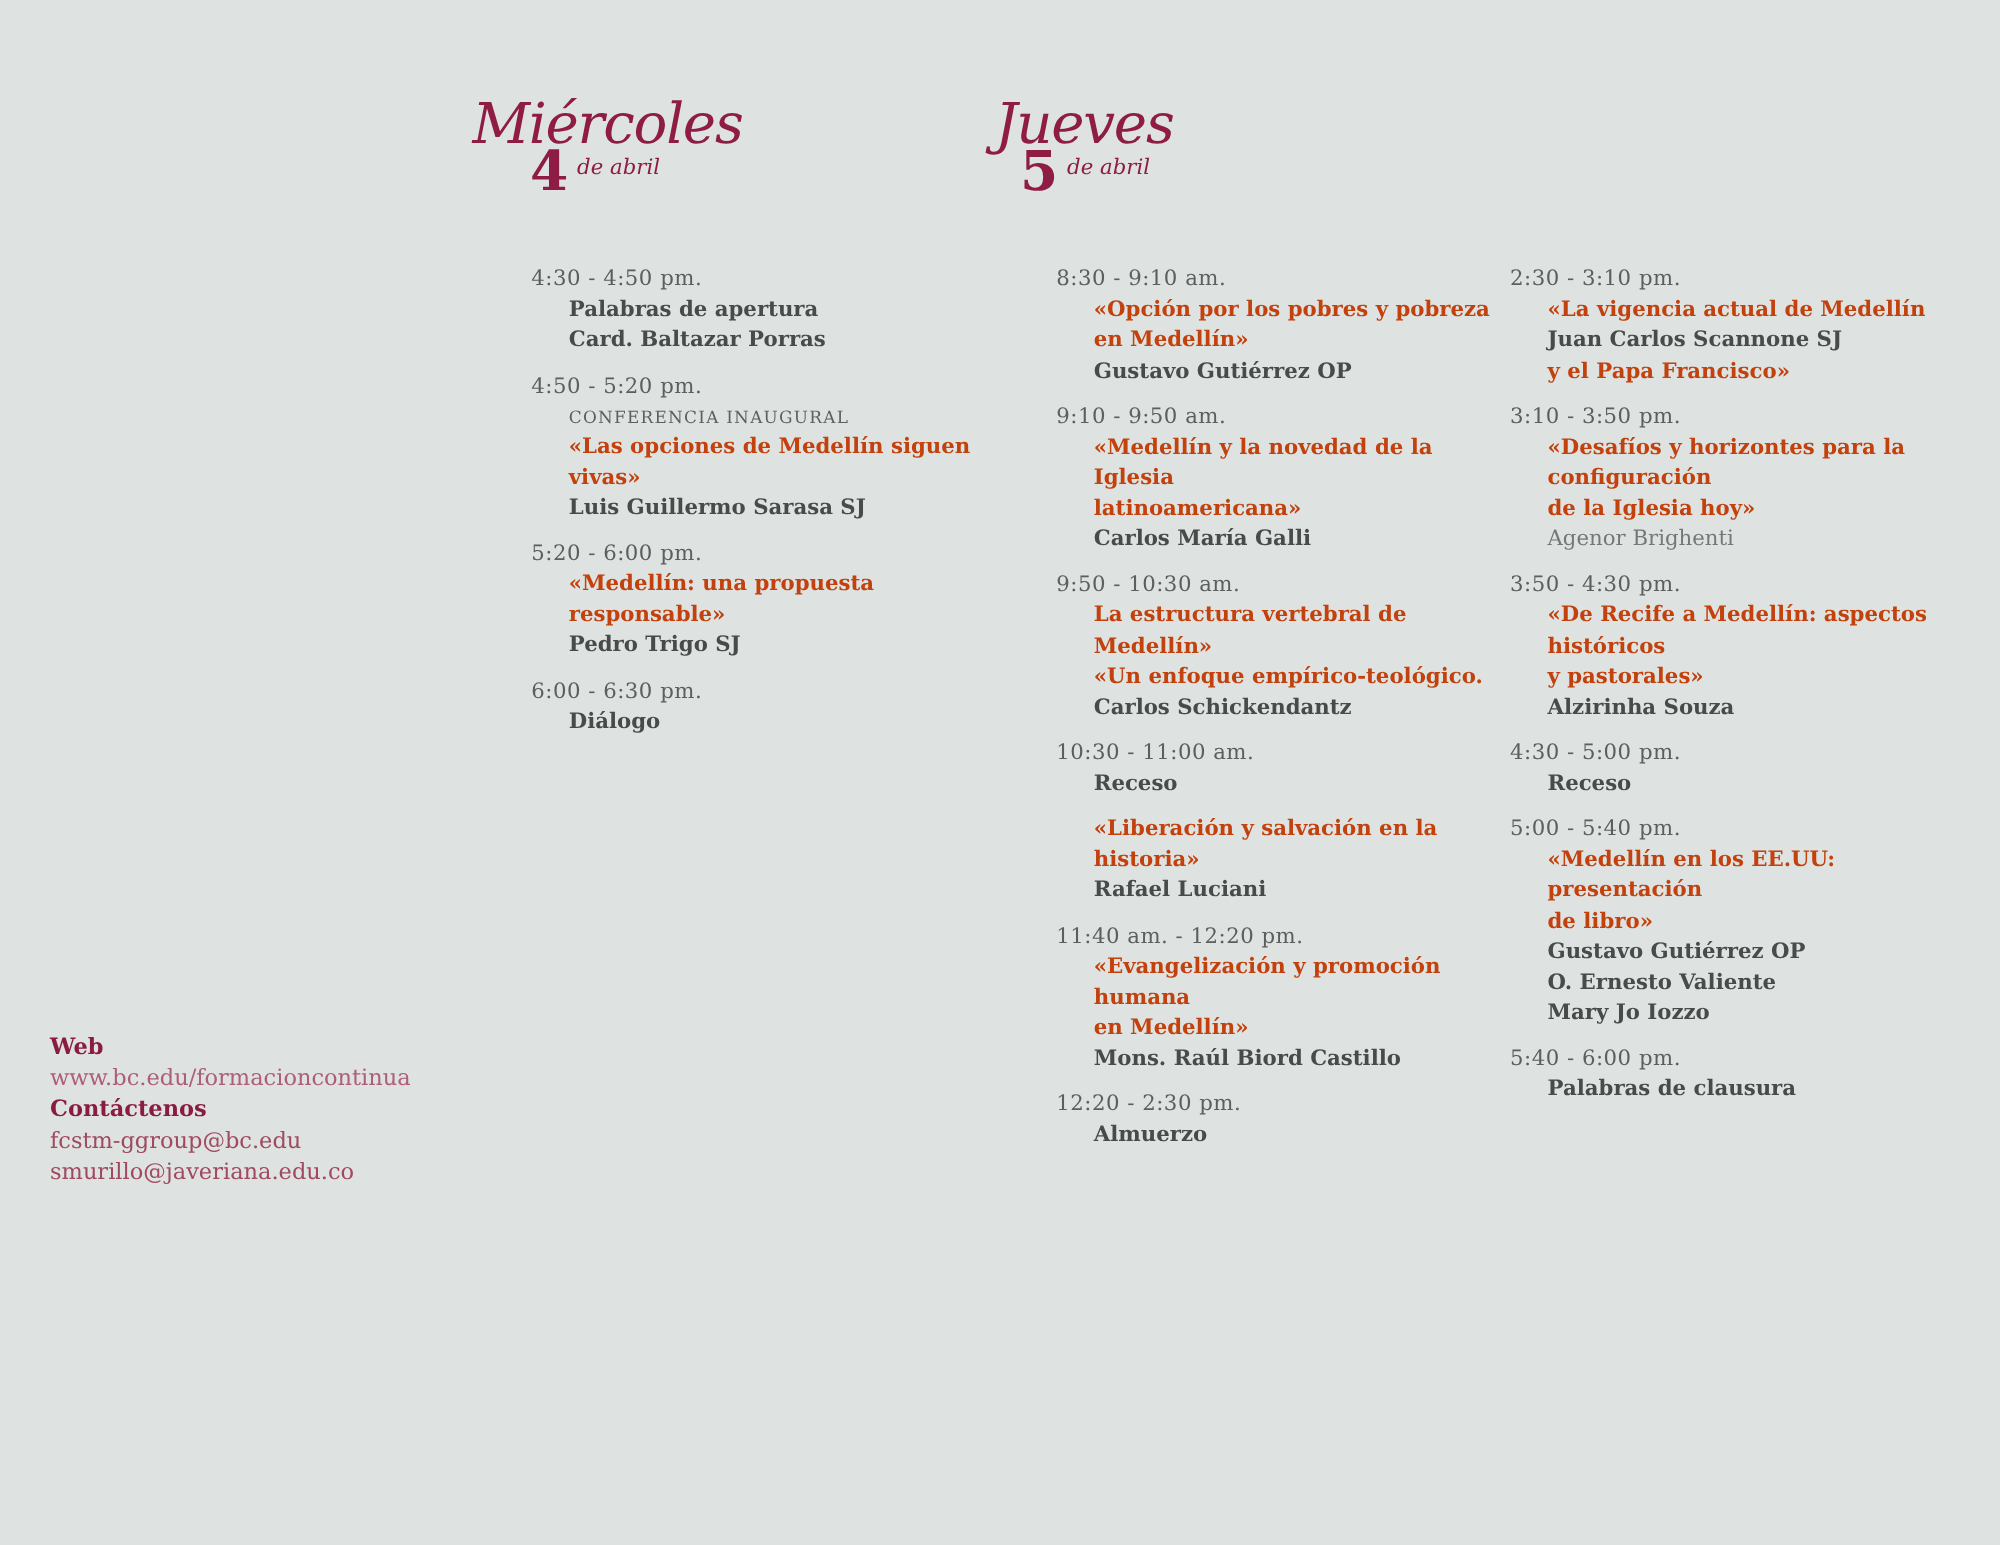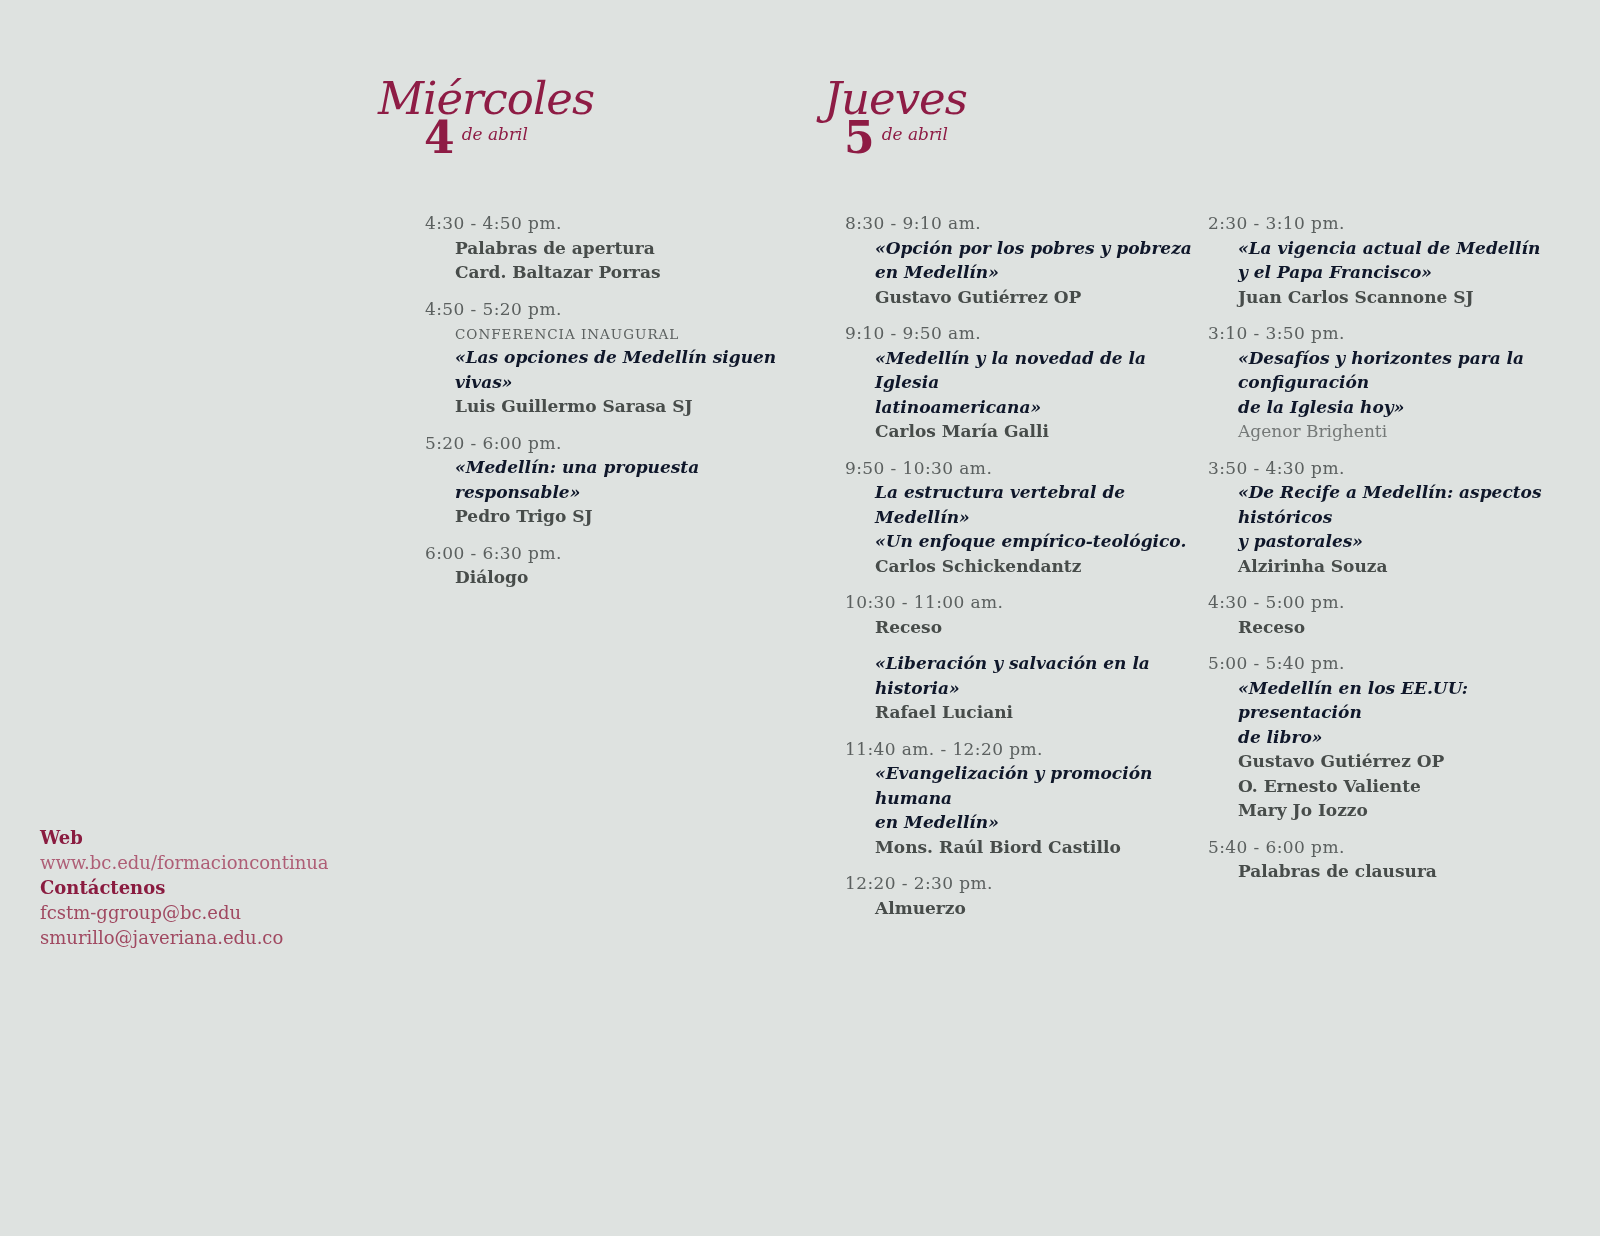--- a/index.html
+++ b/index.html
@@ -6,39 +6,39 @@
   .canvas{
     position:relative;width:1600px;height:1236px;
     background:#dee2e0;
     font-family:"DejaVu Serif", serif;
     overflow:hidden;
   }
 
   
   .day-header{position:absolute;top:76px;color:#8e1c45;}
   #day-header-0{left:378px;}
-  #day-header-1{left:824px;}
+  #day-header-1{left:796px;}
   .day-name{font-size:45px;font-style:italic;line-height:1.0;letter-spacing:-1px;}
   .day-sub{display:flex;align-items:flex-start;margin-top:-4px;}
   #day-header-0 .day-sub{margin-left:46px;}
   #day-header-1 .day-sub{margin-left:20px;}
   .day-number{font-size:44px;font-weight:bold;line-height:0.95;}
   .day-month{font-size:17px;font-style:italic;margin-left:7px;margin-top:7px;}
 
   
   .schedule-col{position:absolute;top:211px;width:370px;}
   #col-0{left:425px;}
   #col-1{left:845px;}
   #col-2{left:1208px;}
   .entry{margin-bottom:12px;}
   .time{font-size:17px;color:#5b605f;line-height:24.5px;letter-spacing:0.4px;}
   .lines{padding-left:30px;}
   .line{font-size:17px;line-height:24.5px;}
   .line-caps{font-size:13.5px;color:#5b605f;letter-spacing:1px;line-height:22px;padding-top:2px;}
-  .line-title{font-style:italic;font-weight:bold;color:#0f172a;}
+  .line-title{font-weight:bold;color:#c2410c;}
   .line-speaker{font-weight:bold;color:#474c4a;}
   .line-speaker_light{color:#747877;}
 
   
   .contact{position:absolute;left:40px;top:825px;font-size:18px;line-height:25px;}
   .contact-label{font-weight:bold;color:#8a1c40;}
   .contact-link{color:#ae5e76;cursor:pointer;}
   .contact-email{color:#a04961;cursor:pointer;}
 </style>
 </head>
@@ -143,22 +143,22 @@
           <div class="lines">
             <div class="line line-speaker">Almuerzo</div>
           </div>
         </div>
       </div>
       <div class="schedule-col" id="col-2">
         <div class="entry">
           <div class="time">2:30 - 3:10 pm.</div>
           <div class="lines">
             <div class="line line-title">«La vigencia actual de Medellín</div>
+            <div class="line line-speaker">Juan Carlos Scannone SJ</div>
             <div class="line line-title">y el Papa Francisco»</div>
-            <div class="line line-speaker">Juan Carlos Scannone SJ</div>
           </div>
         </div>
         <div class="entry">
           <div class="time">3:10 - 3:50 pm.</div>
           <div class="lines">
             <div class="line line-title">«Desafíos y horizontes para la configuración</div>
             <div class="line line-title">de la Iglesia hoy»</div>
             <div class="line line-speaker_light">Agenor Brighenti</div>
           </div>
         </div>

